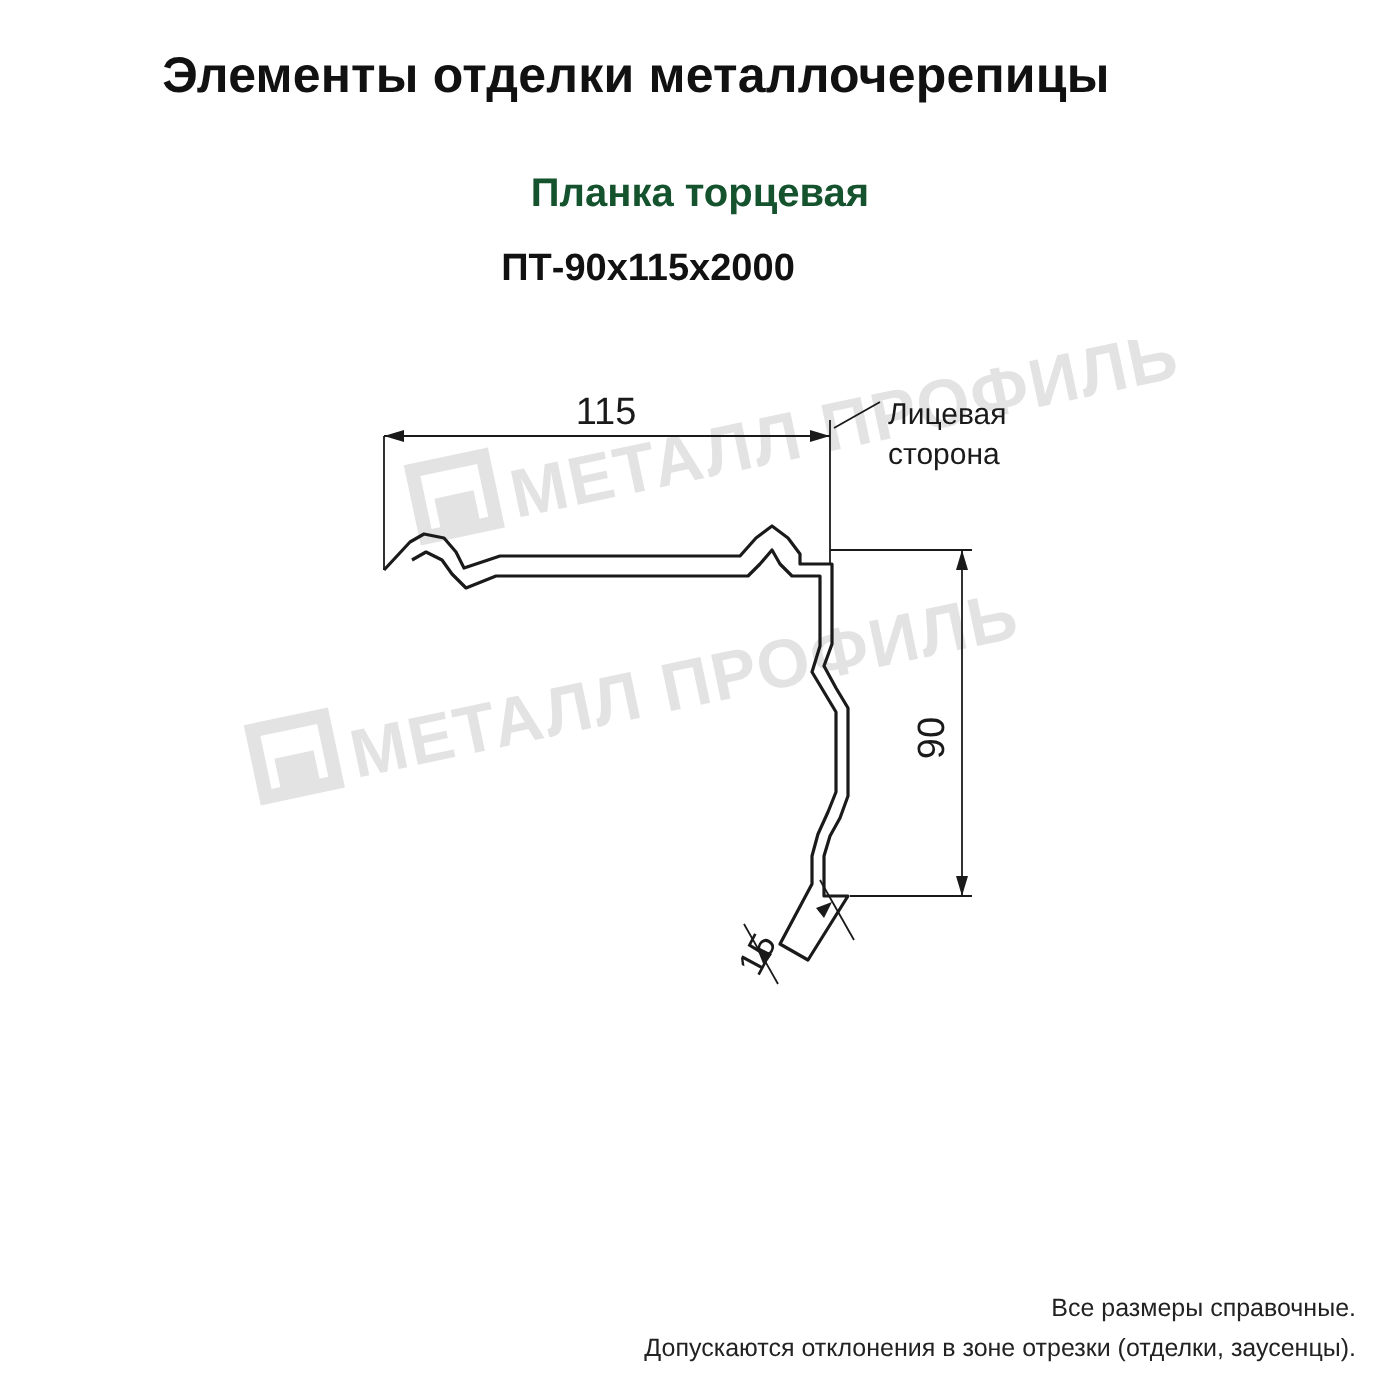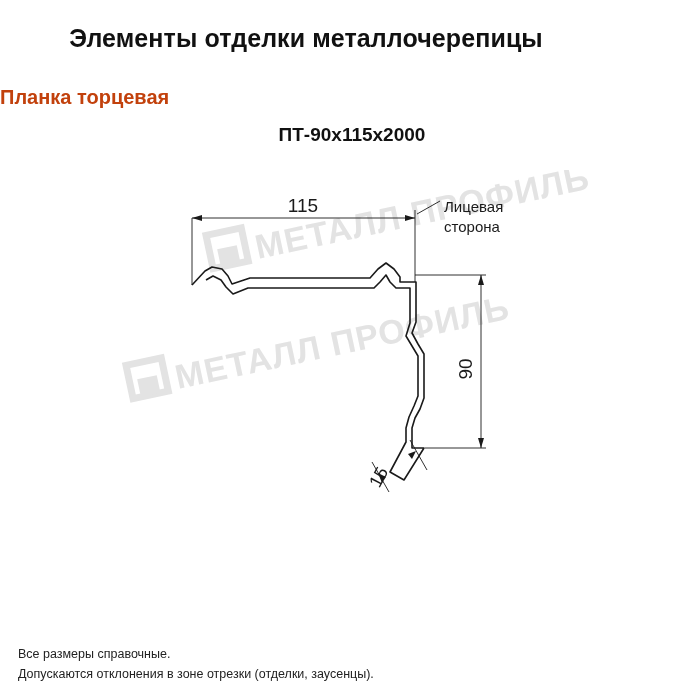--- a/index.html
+++ b/index.html
@@ -23,40 +23,41 @@
   .title-main {
     position: absolute;
     top: 24px;
     left: 0;
     width: 612px;
     text-align: center;
     font-size: 25px;
     font-weight: bold;
     letter-spacing: 0.1px;
     color: #111111;
+    padding-left: 12px;
   }
   .title-sub {
     position: absolute;
     top: 86px;
     left: 0;
     width: 700px;
+    text-align: center;
     font-size: 20px;
     font-weight: bold;
-    color: #c2410c;
+    color: #14532d;
   }
   .title-code {
     position: absolute;
     top: 124px;
     left: 0;
     width: 648px;
     text-align: center;
     font-size: 19px;
     font-weight: bold;
     color: #111111;
-    padding-left: 28px;
   }
   .drawing {
     position: absolute;
     top: 170px;
     left: 0;
     width: 700px;
     height: 400px;
   }
   .watermark {
     position: absolute;
@@ -70,20 +71,21 @@
     position: absolute;
     left: 18px;
     bottom: 16px;
     width: 660px;
     font-size: 12.5px;
     line-height: 1.55;
     color: #222222;
   }
   .footnotes div {
     white-space: nowrap;
+    text-align: right;
   }
 </style>
 </head>
 <body>
 
 <div class="page">
 
   <div class="title-main">Элементы отделки металлочерепицы</div>
   <div class="title-sub">Планка торцевая</div>
   <div class="title-code">ПТ-90х115х2000</div>

